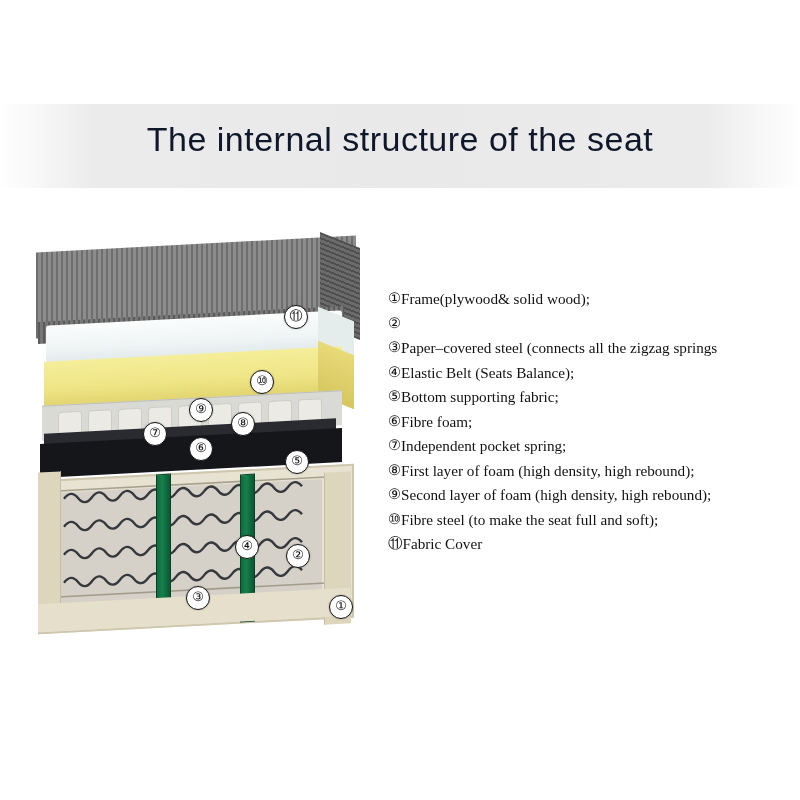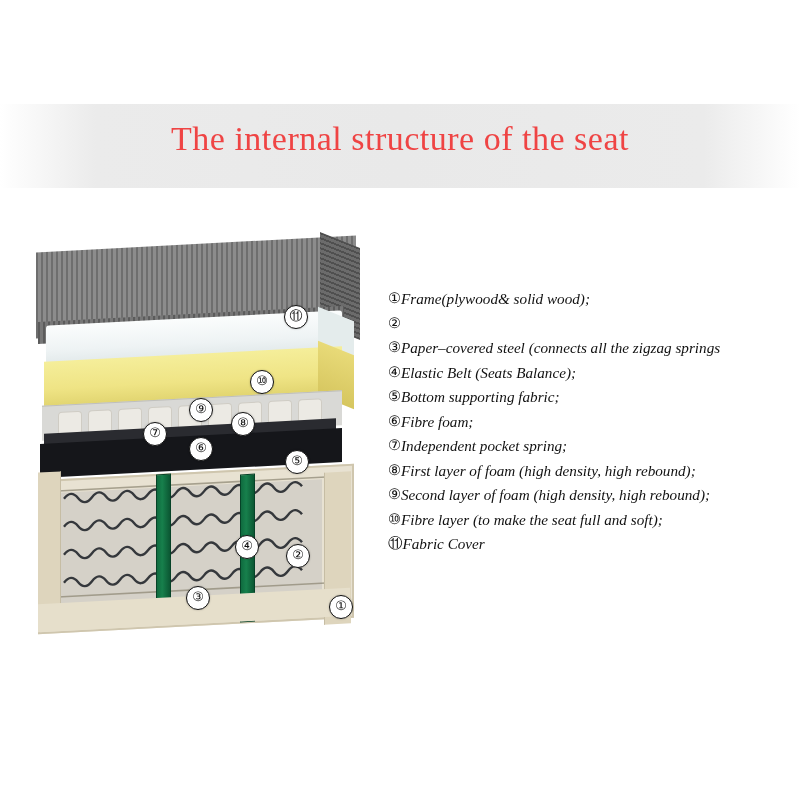--- a/index.html
+++ b/index.html
@@ -24,24 +24,24 @@
     width: 800px;
     height: 84px;
     background: linear-gradient(to right, #ffffff 0%, #ebebeb 12%, #e9e9e9 50%, #ebebeb 88%, #ffffff 100%);
   }
   .title-text {
     position: absolute;
     left: 0;
     top: 120px;
     width: 800px;
     text-align: center;
-    font-family: Liberation Serif, serif;
+    font-family: Liberation Sans, sans-serif;
     font-size: 34px;
     letter-spacing: 0.5px;
-    color: #ef4444;
+    color: #0f172a;
   }
 
   
   .legend {
     position: absolute;
     left: 388px;
     top: 288px;
     width: 400px;
   }
   .legend-item {
@@ -53,21 +53,20 @@
     color: #111111;
     margin-bottom: 3px;
   }
   .legend-num {
     flex: 0 0 auto;
     font-size: 14.5px;
     padding-right: 0px;
   }
   .legend-text {
     flex: 1 1 auto;
-    font-style: italic;
   }
   .legend-text .indent {
     display: block;
     padding-left: 18px;
   }
 
   
   .photo {
     position: absolute;
     left: 18px;
@@ -392,21 +391,21 @@
       <span class="legend-text">First layer of foam (high density, high rebound);</span>
     </div>
 
     <div class="legend-item">
       <span class="legend-num">⑨</span>
       <span class="legend-text">Second layer of foam (high density, high rebound);</span>
     </div>
 
     <div class="legend-item">
       <span class="legend-num">⑩</span>
-      <span class="legend-text">Fibre layer (to make the seat full and soft);</span>
+      <span class="legend-text">Fibre steel (to make the seat full and soft);</span>
     </div>
 
     <div class="legend-item">
       <span class="legend-num">⑪</span>
       <span class="legend-text">Fabric Cover</span>
     </div>
 
   </div>
 
 </div>

